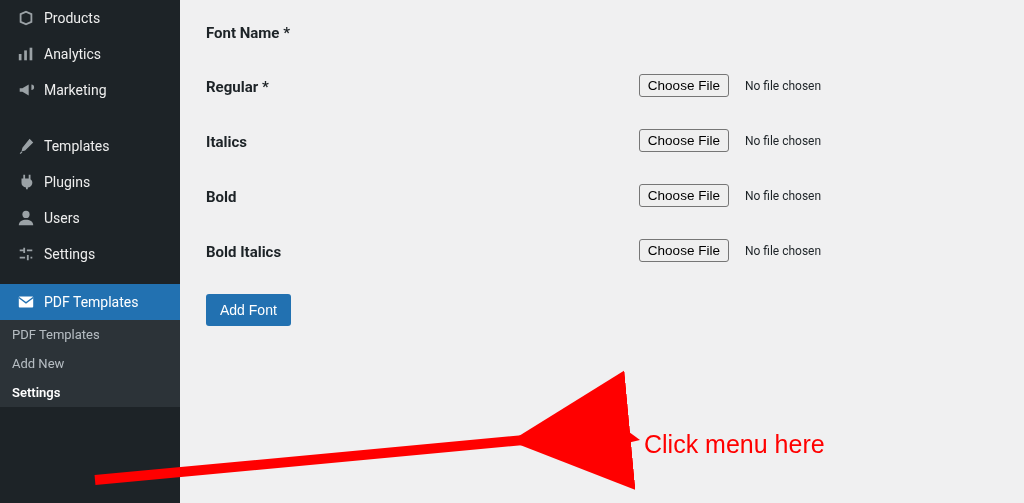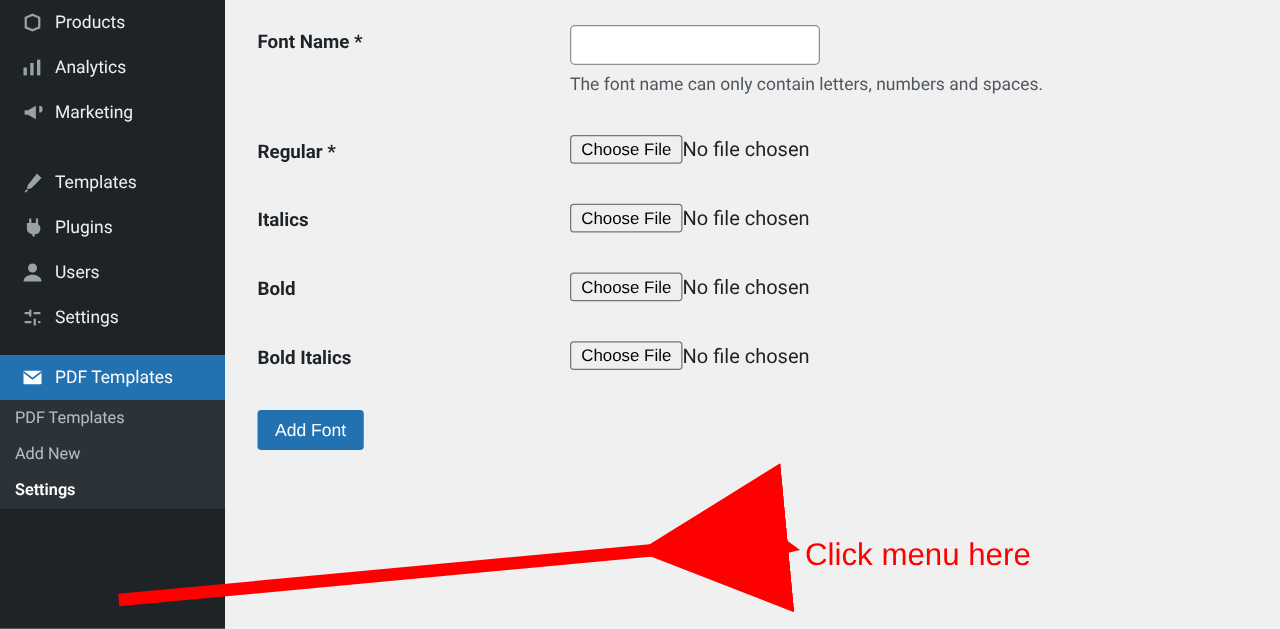--- a/index.html
+++ b/index.html
@@ -80,31 +80,31 @@
       border: 1px solid #8c8f94;
       border-radius: 4px;
       padding: 0 8px;
       font-size: 14px;
     }
     .help-text {
       margin-top: 8px;
       font-size: 14px;
       color: #50575e;
     }
-    .file-row { display: flex; align-items: center; gap: 0; }
+    .file-row { display: flex; align-items: center; gap: 16px; justify-content: center; }
     .choose-btn {
       background: #efefef;
       border: 1px solid #767676;
       border-radius: 3px;
       padding: 3px 8px;
       font-size: 13.5px;
       cursor: pointer;
       font-family: Arial, sans-serif;
     }
-    .file-status { font-size: 16px; color: #1d2327; }
+    .file-status { font-size: 12px; color: #1d2327; }
     .primary-btn {
       background: #2271b1;
       color: #fff;
       border: none;
       border-radius: 3px;
       padding: 8px 14px;
       font-size: 14px;
       cursor: pointer;
     }
     .annotation {
@@ -197,24 +197,20 @@
     <div class="submenu-item">PDF Templates</div>
     <div class="submenu-item">Add New</div>
     <div class="submenu-item current">Settings</div>
   </div>
 </div>
 
 <div class="main">
 
   <div class="form-row" style="">
     <div class="form-label">Font Name *</div>
-    <div class="form-field">
-      <input type="text" class="text-input" style="">
-      <div class="help-text">The font name can only contain letters, numbers and spaces.</div>
-    </div>
   </div>
 
   <div class="form-row">
     <div class="form-label">Regular *</div>
     <div class="form-field file-row">
       <button class="choose-btn">Choose File</button>
       <span class="file-status">No file chosen</span>
     </div>
   </div>
 

